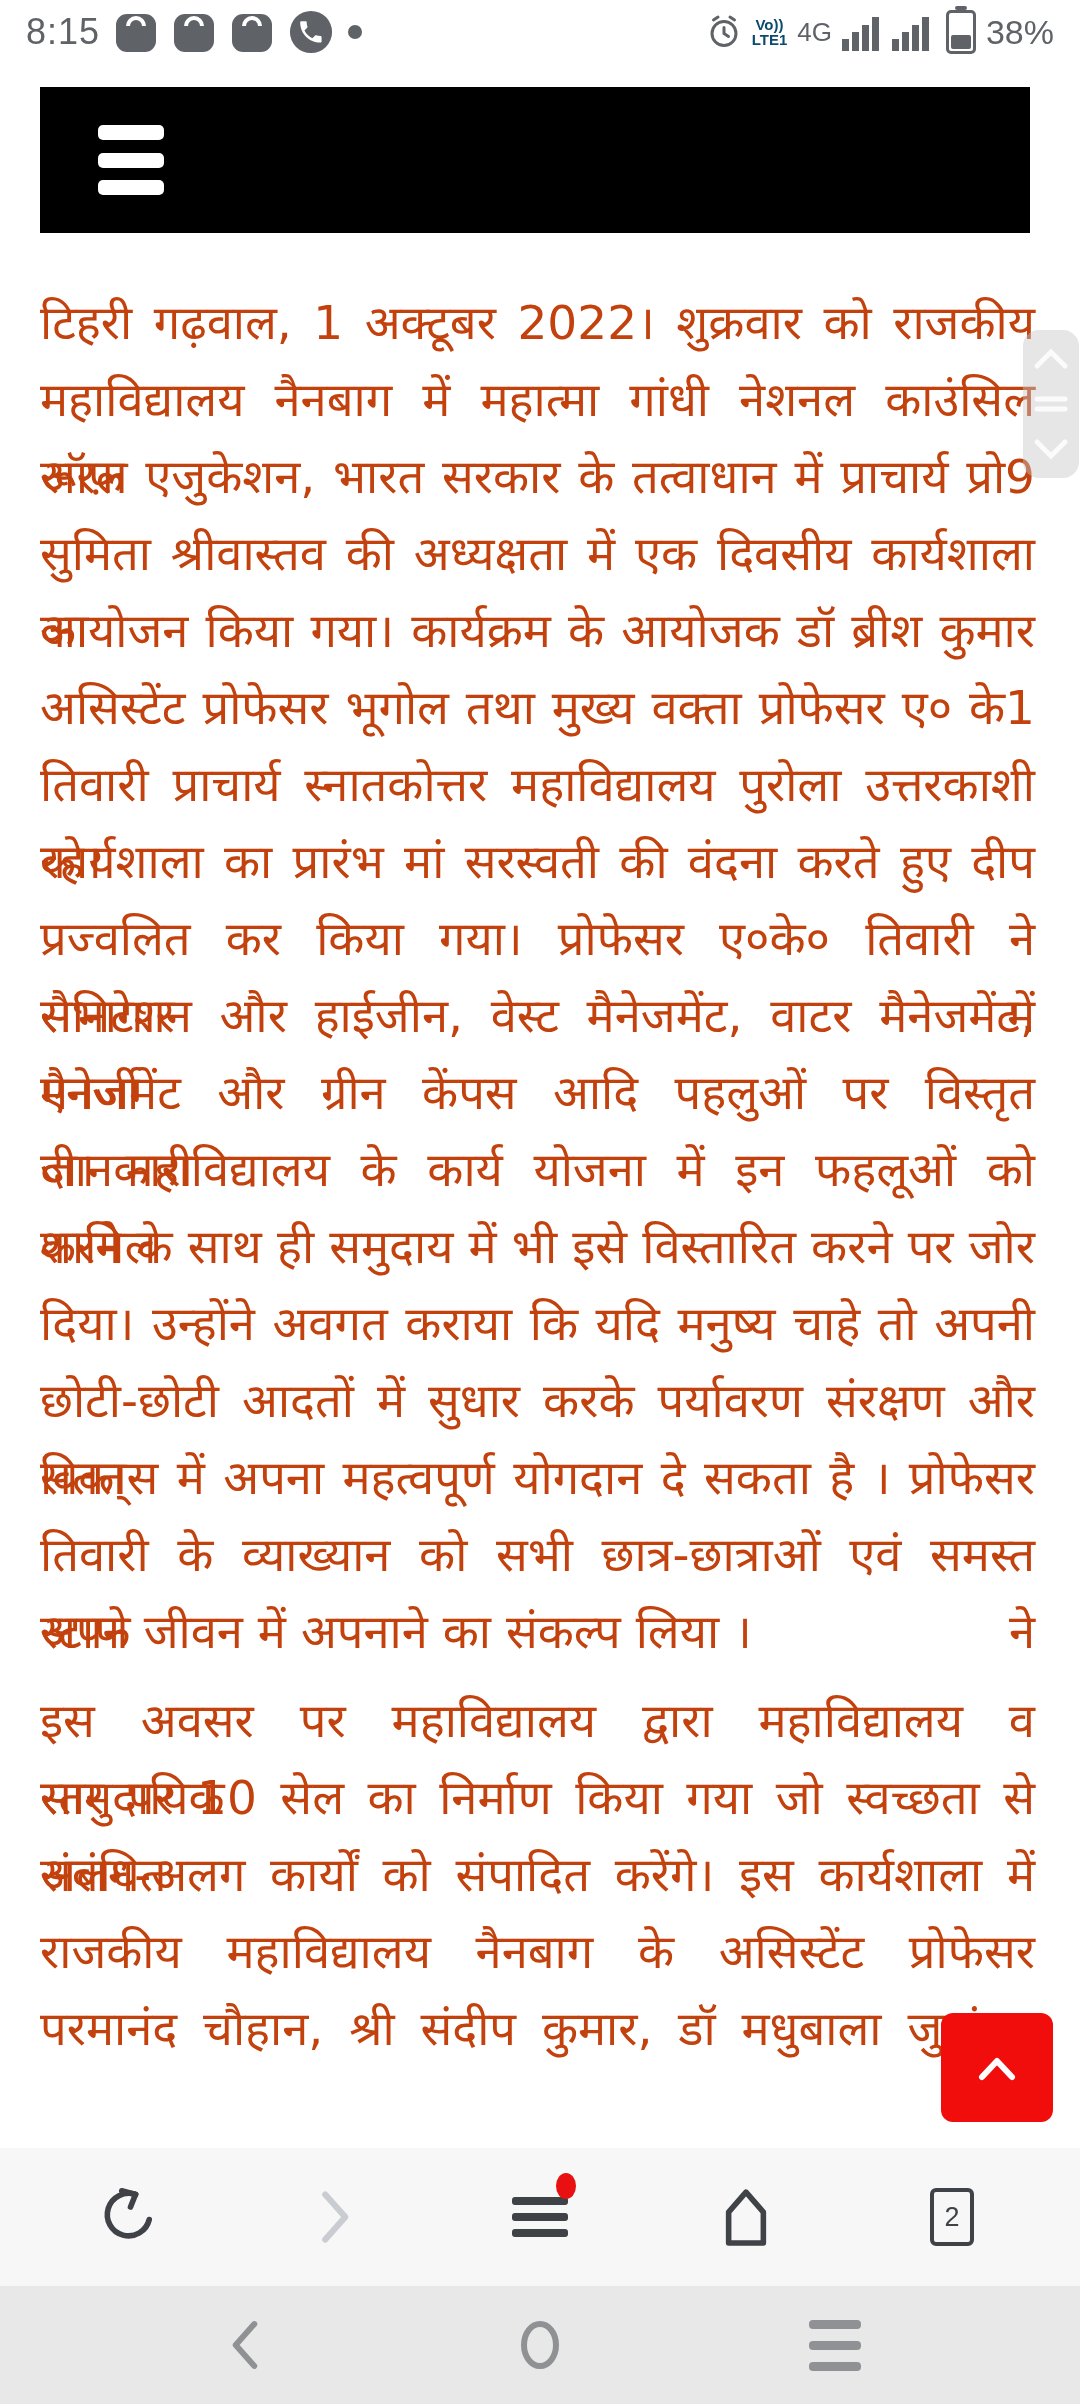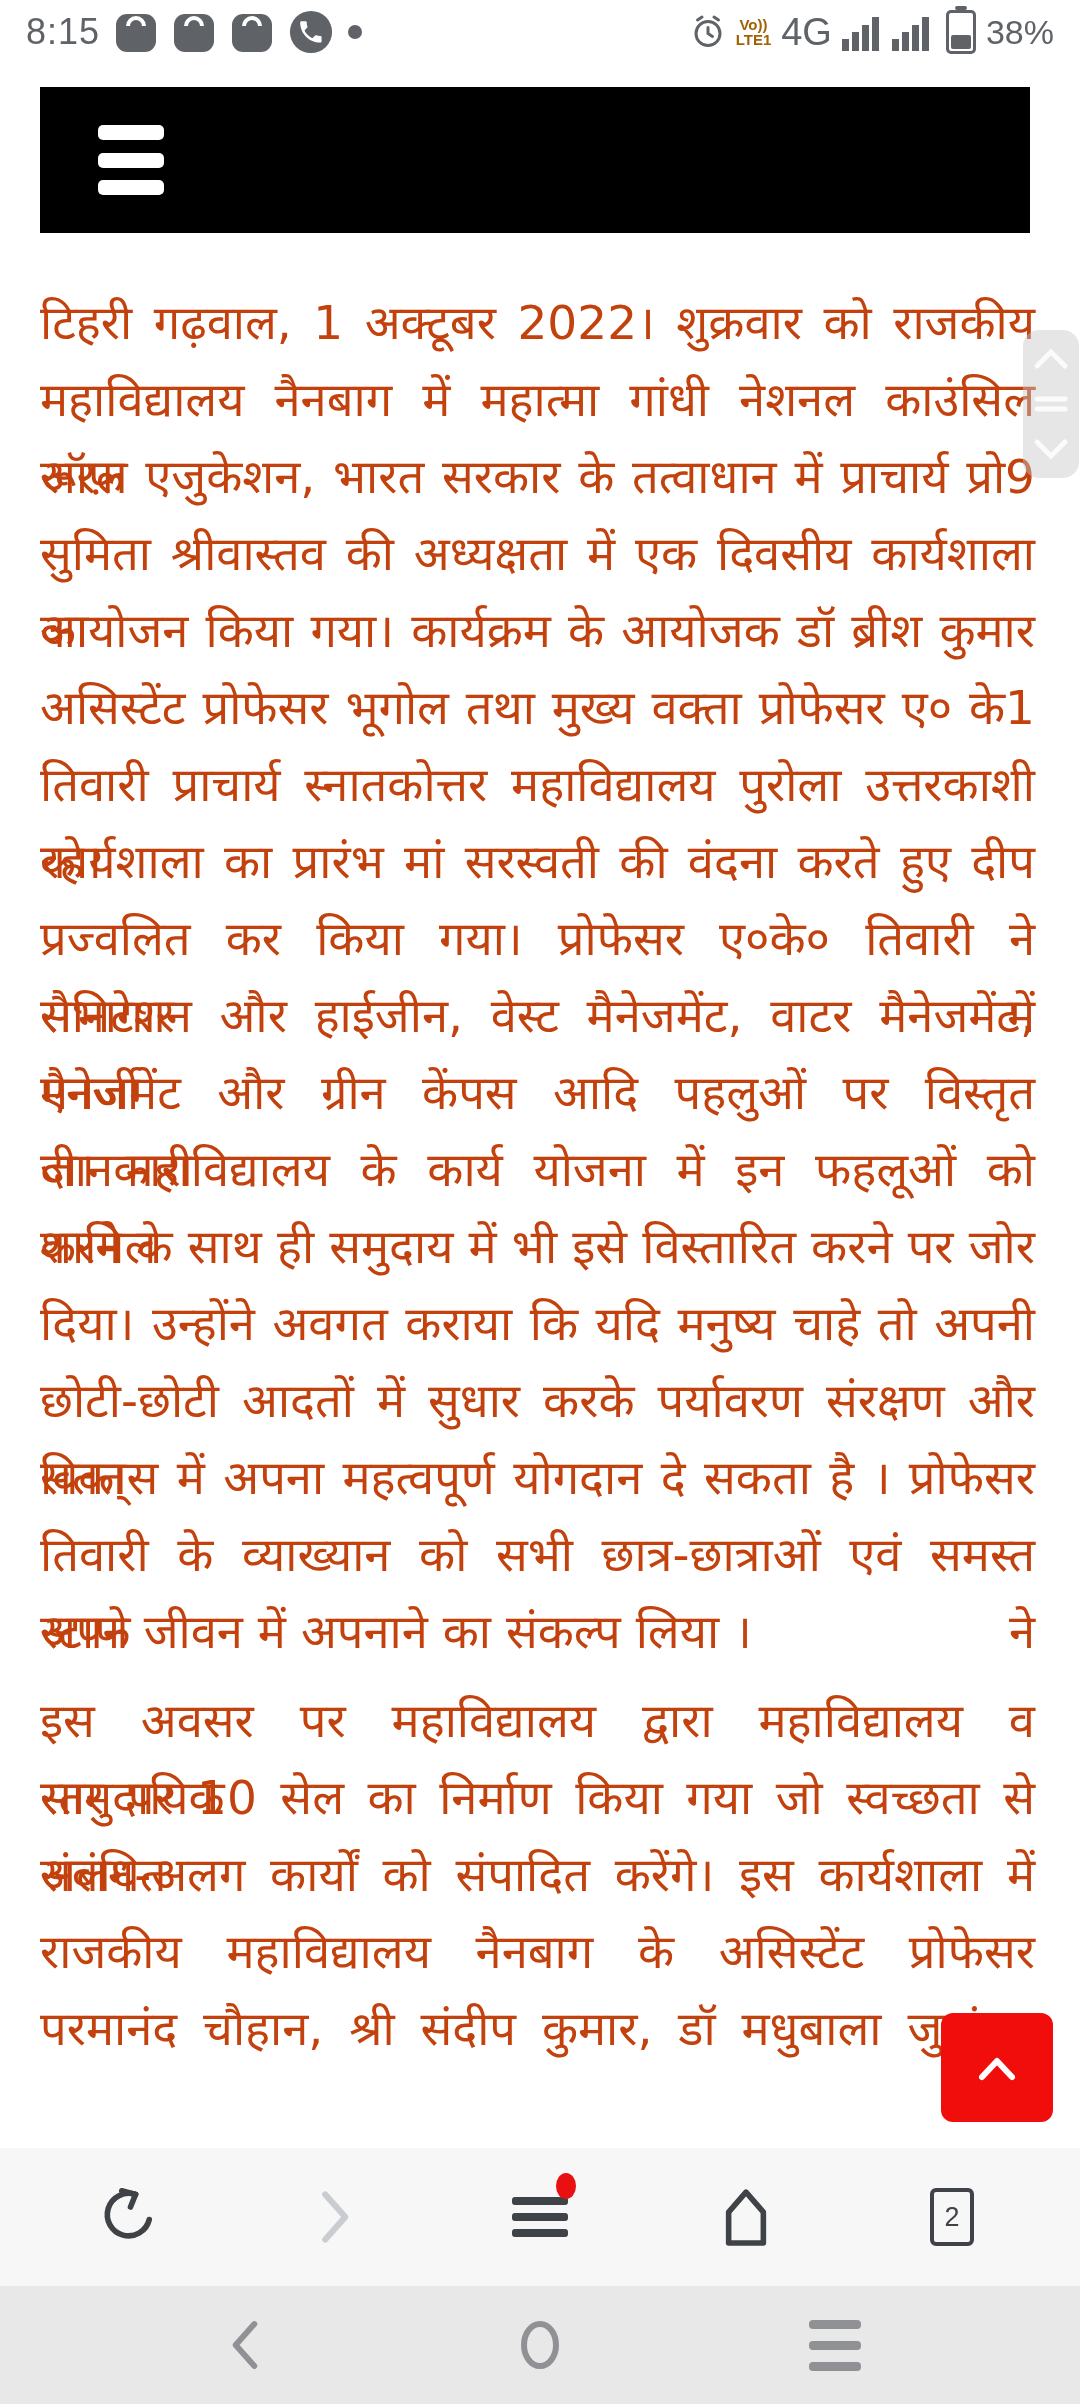--- a/index.html
+++ b/index.html
@@ -7,22 +7,22 @@
           font-family:"DejaVu Sans", sans-serif;}
 
   
   .status-bar{position:absolute;top:0;left:0;width:100%;height:64px;background:#fff;
               display:flex;align-items:center;padding:0 26px;box-sizing:border-box;color:#5f6368;}
   .sb-left{display:flex;align-items:center;gap:14px;}
   .sb-time{font-size:36px;font-family:"Liberation Sans",sans-serif;letter-spacing:1px;}
   .sb-right{margin-left:auto;display:flex;align-items:center;gap:10px;}
   .sb-ic{display:block;}
   .volte{display:flex;flex-direction:column;align-items:center;line-height:15px;
-         font-family:"Liberation Sans",sans-serif;font-weight:bold;font-size:15px;color:#a16207;}
-  .net-label{font-size:38px;font-family:"Liberation Sans",sans-serif;}
+         font-family:"Liberation Sans",sans-serif;font-weight:bold;font-size:15px;color:#0c4a6e;}
+  .net-label{font-size:26px;font-family:"Liberation Sans",sans-serif;}
   .battery{position:relative;width:24px;height:38px;border:3px solid #5f6368;border-radius:5px;margin-left:4px;}
   .battery:before{content:"";position:absolute;top:-7px;left:50%;transform:translateX(-50%);
                   width:12px;height:4px;background:#5f6368;border-radius:2px;}
   .battery .fill{position:absolute;bottom:2px;left:2px;right:2px;height:38%;background:#5f6368;border-radius:2px;}
   .batt-label{font-size:34px;font-family:"Liberation Sans",sans-serif;}
 
   
   .app-header{position:absolute;top:87px;left:40px;width:990px;height:146px;background:#000;}
   .hamburger{position:absolute;left:58px;top:38px;width:66px;height:70px;display:flex;
              flex-direction:column;justify-content:space-between;cursor:pointer;}

